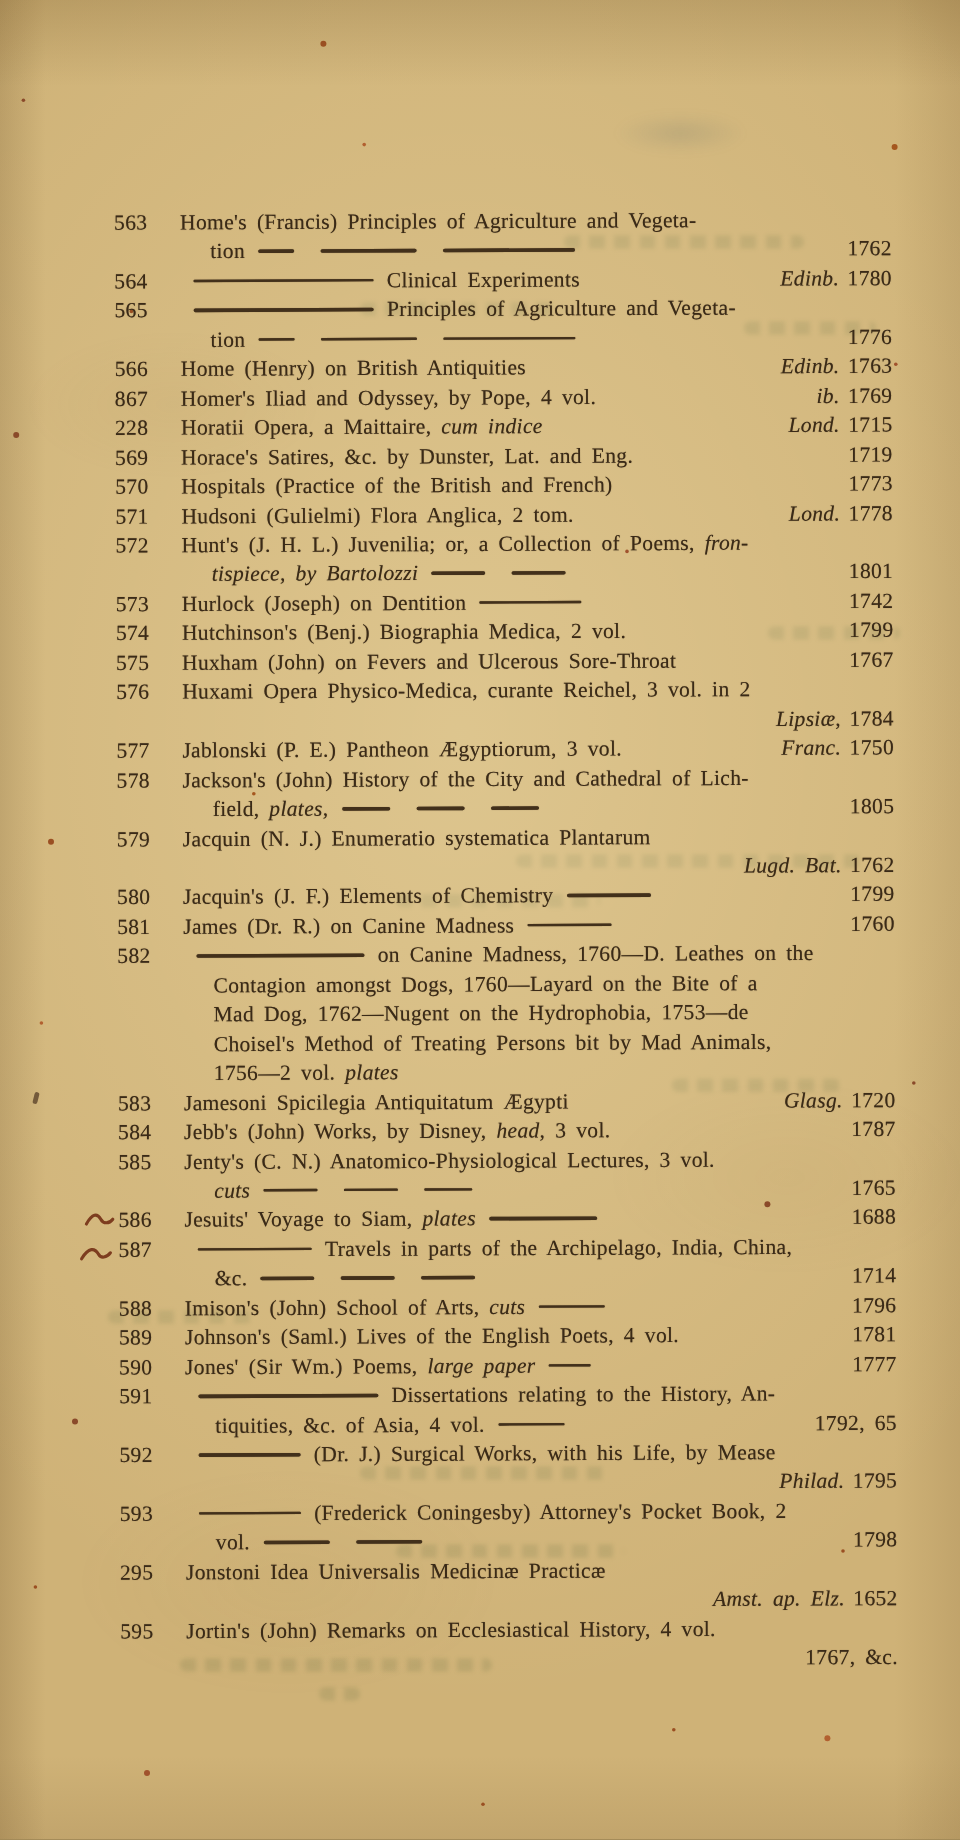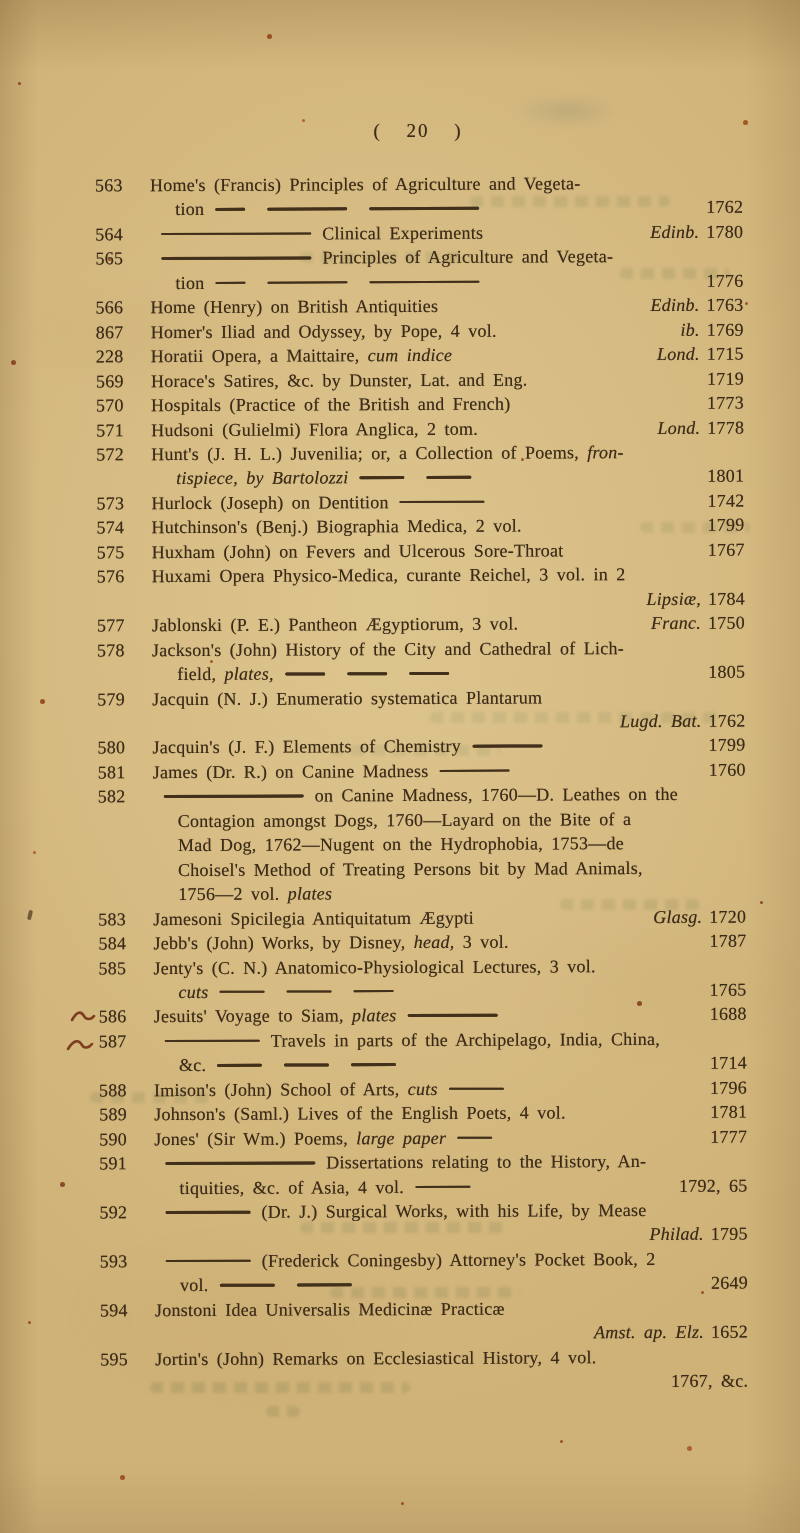--- a/index.html
+++ b/index.html
@@ -101,23 +101,20 @@
   <div class="specks"></div>
 
   <svg class="ink-mark" style="left:70px;top:1008px" width="26" height="18" viewBox="0 0 26 18">
     <path d="M2 12 C7 3 11 3 14 8 C16 12 21 12 24 8" fill="none" stroke="#7d3d1f" stroke-width="2.6" stroke-linecap="round"></path>
   </svg>
   <svg class="ink-mark" style="left:66px;top:1036px" width="28" height="18" viewBox="0 0 28 18">
     <path d="M2 13 C8 3 13 4 16 9 C18 13 23 12 26 8" fill="none" stroke="#7d3d1f" stroke-width="2.6" stroke-linecap="round"></path>
   </svg>
   <div class="tick-583"></div>
 
-  <div class="header">
-    <span>( 20 )</span>
-  </div>
 
   <div class="entries">
       <div class="line"><span class="num">563</span><span class="tx">Home's (Francis) Principles of Agriculture and Vegeta-</span><span class="sp"></span></div>
       <div class="line ind"><span class="tx">tion</span><span class="dash" style="width: 30px;"></span><span class="dash" style="width: 80px;"></span><span class="dash" style="width: 110px;"></span><span class="sp"></span><span class="right"><span class="tx">1762</span></span></div>
       <div class="line"><span class="num">564</span><span class="dash" style="width: 150px;"></span><span class="tx">Clinical Experiments</span><span class="sp"></span><span class="right"><span class="it">Edinb.</span><span class="tx">1780</span></span></div>
       <div class="line"><span class="num">565</span><span class="dash" style="width: 150px;"></span><span class="tx">Principles of Agriculture and Vegeta-</span><span class="sp"></span></div>
       <div class="line ind"><span class="tx">tion</span><span class="dash" style="width: 30px;"></span><span class="dash" style="width: 80px;"></span><span class="dash" style="width: 110px;"></span><span class="sp"></span><span class="right"><span class="tx">1776</span></span></div>
       <div class="line"><span class="num">566</span><span class="tx">Home (Henry) on British Antiquities</span><span class="sp"></span><span class="right"><span class="it">Edinb.</span><span class="tx">1763</span></span></div>
       <div class="line"><span class="num">867</span><span class="tx">Homer's Iliad and Odyssey, by Pope, 4 vol.</span><span class="sp"></span><span class="right"><span class="it">ib.</span><span class="tx">1769</span></span></div>
       <div class="line"><span class="num">228</span><span class="tx">Horatii Opera, a Maittaire, </span><span class="it">cum indice</span><span class="sp"></span><span class="right"><span class="it">Lond.</span><span class="tx">1715</span></span></div>
@@ -151,20 +148,20 @@
       <div class="line"><span class="num">587</span><span class="dash" style="width: 95px;"></span><span class="tx">Travels in parts of the Archipelago, India, China,</span><span class="sp"></span></div>
       <div class="line ind"><span class="tx">&amp;c.</span><span class="dash" style="width: 45px;"></span><span class="dash" style="width: 45px;"></span><span class="dash" style="width: 45px;"></span><span class="sp"></span><span class="right"><span class="tx">1714</span></span></div>
       <div class="line"><span class="num">588</span><span class="tx">Imison's (John) School of Arts, </span><span class="it">cuts</span><span class="dash" style="width: 55px;"></span><span class="sp"></span><span class="right"><span class="tx">1796</span></span></div>
       <div class="line"><span class="num">589</span><span class="tx">Johnson's (Saml.) Lives of the English Poets, 4 vol.</span><span class="sp"></span><span class="right"><span class="tx">1781</span></span></div>
       <div class="line"><span class="num">590</span><span class="tx">Jones' (Sir Wm.) Poems, </span><span class="it">large paper</span><span class="dash" style="width: 35px;"></span><span class="sp"></span><span class="right"><span class="tx">1777</span></span></div>
       <div class="line"><span class="num">591</span><span class="dash" style="width: 150px;"></span><span class="tx">Dissertations relating to the History, An-</span><span class="sp"></span></div>
       <div class="line ind"><span class="tx">tiquities, &amp;c. of Asia, 4 vol.</span><span class="dash" style="width: 55px;"></span><span class="sp"></span><span class="right"><span class="tx">1792, 65</span></span></div>
       <div class="line"><span class="num">592</span><span class="dash" style="width: 85px;"></span><span class="tx">(Dr. J.) Surgical Works, with his Life, by Mease</span><span class="sp"></span></div>
       <div class="line"><span class="sp"></span><span class="right"><span class="it">Philad.</span><span class="tx">1795</span></span></div>
       <div class="line"><span class="num">593</span><span class="dash" style="width: 85px;"></span><span class="tx">(Frederick Coningesby) Attorney's Pocket Book, 2</span><span class="sp"></span></div>
-      <div class="line ind"><span class="tx">vol.</span><span class="dash" style="width: 55px;"></span><span class="dash" style="width: 55px;"></span><span class="sp"></span><span class="right"><span class="tx">2649</span></span></div>
-      <div class="line"><span class="num">594</span><span class="tx">Jonstoni Idea Universalis Medicinæ Practicæ</span><span class="sp"></span></div>
+      <div class="line ind"><span class="tx">vol.</span><span class="dash" style="width: 55px;"></span><span class="dash" style="width: 55px;"></span><span class="sp"></span><span class="right"><span class="tx">1798</span></span></div>
+      <div class="line"><span class="num">295</span><span class="tx">Jonstoni Idea Universalis Medicinæ Practicæ</span><span class="sp"></span></div>
       <div class="line"><span class="sp"></span><span class="right"><span class="it">Amst. ap. Elz.</span><span class="tx">1652</span></span></div>
       <div class="line"><span class="num">595</span><span class="tx">Jortin's (John) Remarks on Ecclesiastical History, 4 vol.</span><span class="sp"></span></div>
       <div class="line"><span class="sp"></span><span class="right"><span class="tx">1767, &amp;c.</span></span></div>
     </div>
 
 </div>
 
 </body></html>

